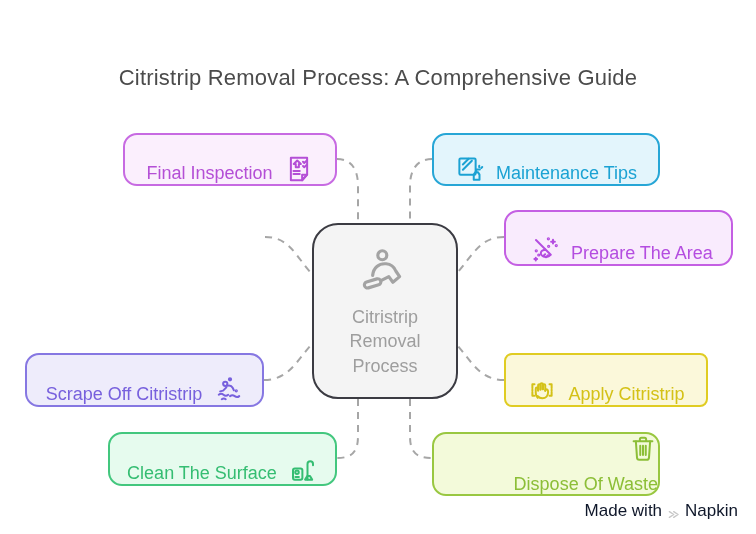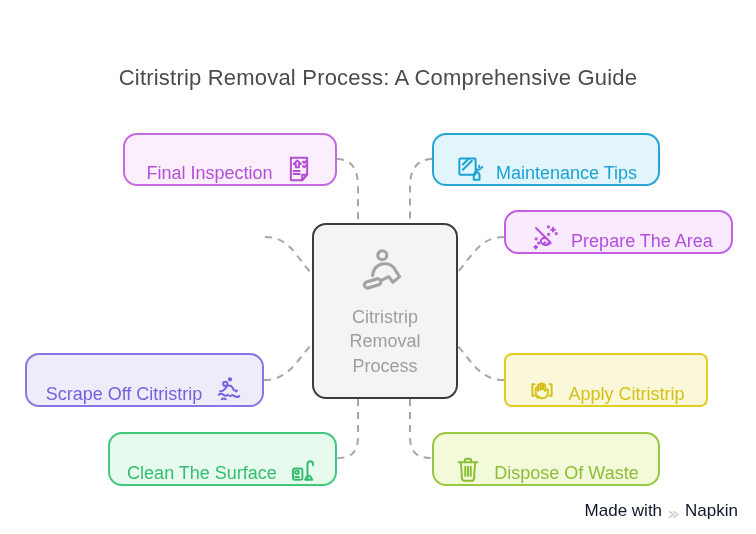--- a/index.html
+++ b/index.html
@@ -20,21 +20,21 @@
     position:absolute;z-index:1;box-sizing:border-box;
     display:flex;align-items:flex-end;justify-content:center;gap:11px;
     border-radius:14px;border:2px solid var(--border,#888);
     background:var(--bg,#fff);color:var(--fg,#333);
     font-size:18px;white-space:nowrap;
   }
   .node .icon{display:flex;align-items:center;justify-content:center;}
   .center{
     position:absolute;z-index:1;box-sizing:border-box;
     display:flex;flex-direction:column;align-items:center;justify-content:center;
-    border-radius:14px;border:2.5px solid var(--border,#3b3b42);
+    border-radius:26px;border:2.5px solid var(--border,#3b3b42);
     background:var(--bg,#f4f4f4);color:var(--text,#9e9e9e);
     font-size:18px;line-height:1.34;text-align:center;
   }
   .center .icon{color:var(--fg,#a3a3a3);margin-bottom:7px;display:flex;}
   .watermark{
     position:absolute;right:18px;bottom:13px;z-index:1;
     display:flex;align-items:flex-end;gap:5px;
     font-size:17px;color:#0f172a;
   }
   .watermark .icon{display:flex;color:#c7c7c7;}
@@ -120,21 +120,21 @@
         <rect x="3.5" y="3.5" width="13" height="13" rx="1"></rect>
         <path d="M6.3 8.4l4.6-4.6M6.3 12.6l7.2-7.2"></path>
         <path d="M15 20.6h4.6v-4.1l-1.3-2h-2l-1.3 2z"></path>
         <path d="M17 14.5v-2.1h2.9"></path>
         <path d="M21 11.2l.8-.8M19.3 10.5l.1-1.1"></path>
       </svg>
     </span>
     <span>Maintenance Tips</span>
   </div>
 
-  <div class="node" style="left: 504px; top: 210px; width: 229px; height: 44px; padding-left: 6px; --bg: #f9ebfd; --border: #c45fe3; --fg: #b44de0;">
+  <div class="node" style="left: 504px; top: 210px; width: 229px; height: 56px; padding-left: 6px; --bg: #f9ebfd; --border: #c45fe3; --fg: #b44de0;">
     <span class="icon">
       <svg width="30" height="30" viewBox="0 0 24 24" fill="none" stroke="currentColor" stroke-width="1.6" stroke-linecap="round" stroke-linejoin="round">
         <path d="M4.8 4.8l7.4 7.4"></path>
         <path d="M12.2 12.2l4.4 4.4c-2 2-5.3 2.4-7.2.5-1-1-1-2.6.1-3.6z"></path>
         <path d="M10.7 17.6l1.4-1.4M12.8 18.6l1.7-1.7"></path>
         <path d="M18.4 4.6v3M16.9 6.1h3"></path>
         <circle cx="14.7" cy="3.8" r=".5"></circle>
         <circle cx="21" cy="9.2" r=".5"></circle>
         <circle cx="14.9" cy="9.8" r=".5"></circle>
         <circle cx="5" cy="13.4" r=".5"></circle>
@@ -153,21 +153,21 @@
         <path d="M8.6 18.3c-1.1-1.2-1.6-2.5-1.6-4V11a.95.95 0 0 1 1.9 0v1.4"></path>
         <path d="M8.9 12.4V8.3a.95.95 0 0 1 1.9 0v3.5"></path>
         <path d="M10.8 11.4V7.5a.95.95 0 0 1 1.9 0v3.9"></path>
         <path d="M12.7 11.4V8.3a.95.95 0 0 1 1.9 0v4.2"></path>
         <path d="M14.6 12.5c0-.8.9-1.3 1.6-.8.5.4.7 1 .7 1.9 0 3-1.9 5-4.6 5-1.5 0-2.7-.4-3.7-1.7"></path>
       </svg>
     </span>
     <span>Apply Citristrip</span>
   </div>
 
-  <div class="node" style="left: 432px; top: 432px; width: 228px; height: 54px; --bg: #f3fada; --border: #99c741; --fg: #8cbe37;">
+  <div class="node" style="left: 432px; top: 432px; width: 228px; height: 64px; flex-direction: column; --bg: #f3fada; --border: #99c741; --fg: #8cbe37;">
     <span class="icon">
       <svg width="30" height="30" viewBox="0 0 24 24" fill="none" stroke="currentColor" stroke-width="1.6" stroke-linecap="round" stroke-linejoin="round">
         <path d="M4.5 6.5h15"></path>
         <path d="M9.5 6.3V5a1.2 1.2 0 0 1 1.2-1.2h2.6A1.2 1.2 0 0 1 14.5 5v1.3"></path>
         <path d="M6.3 6.7l.9 13a1.8 1.8 0 0 0 1.8 1.7h6a1.8 1.8 0 0 0 1.8-1.7l.9-13"></path>
         <path d="M9.8 10.2v7.3M12 10.2v7.3M14.2 10.2v7.3"></path>
       </svg>
     </span>
     <span>Dispose Of Waste</span>
   </div>

